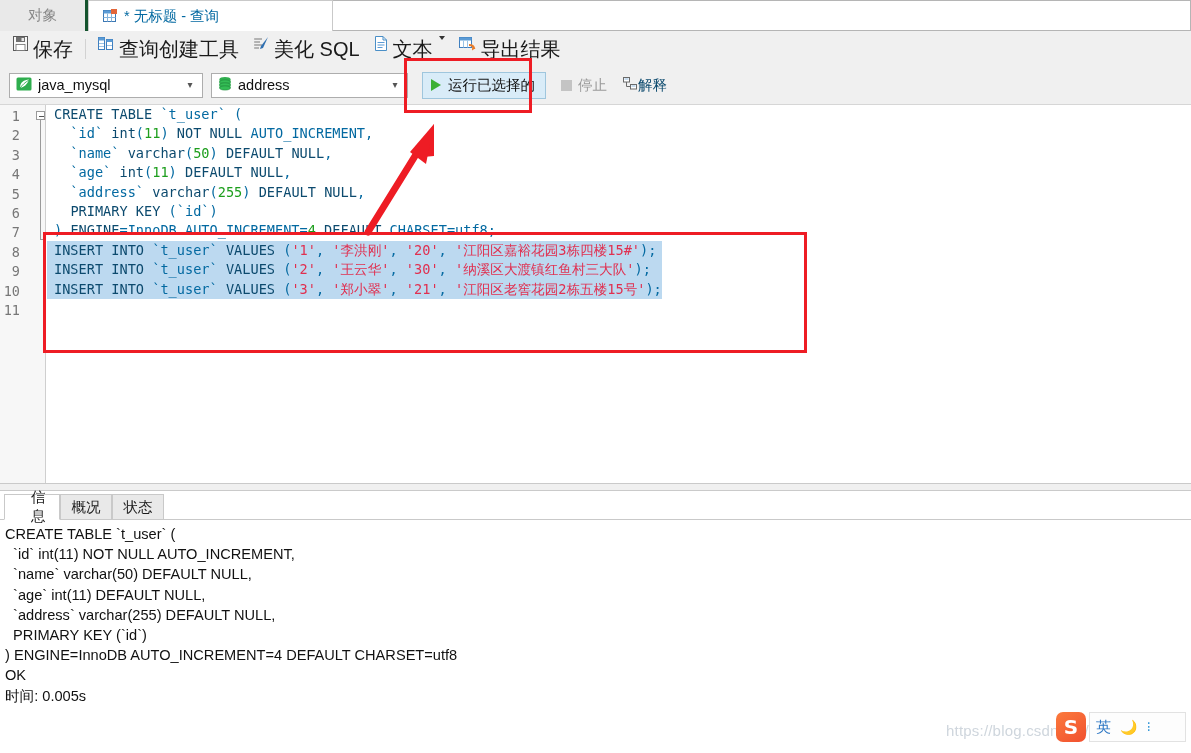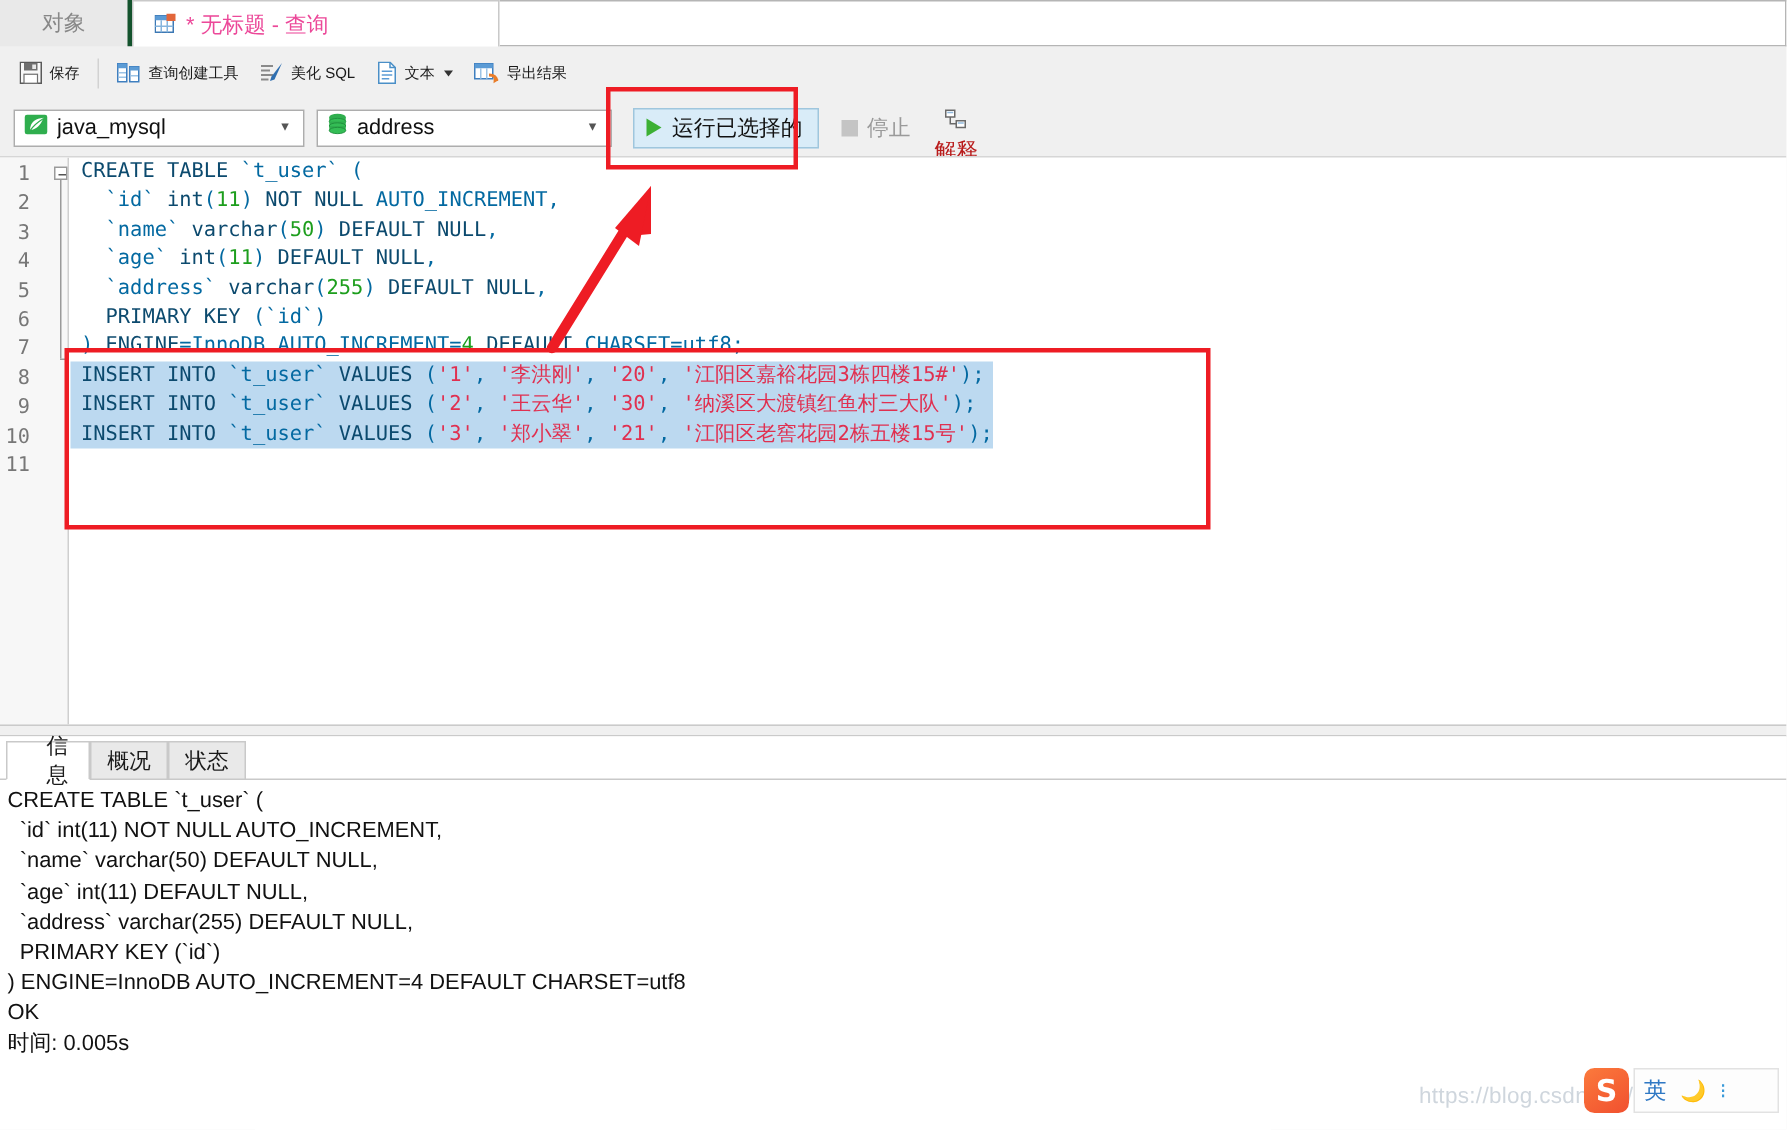--- a/index.html
+++ b/index.html
@@ -30,21 +30,21 @@
     font-size: 14.5px;
     color: #888;
     background: #e6e6e6;
     border-right: 3px solid #14532d;
     cursor: default;
   }
   .tab.inactive { left: 0; width: 88px; justify-content: center; background:#e9e9e9; }
   .tab.active {
     left: 88px; width: 245px;
     background: #ffffff;
-    color: #ec4899;
+    color: #0369a1;
     border-top: 1px solid #c9c9c9;
     border-left: 1px solid #c9c9c9;
     border-right: 1px solid #c9c9c9;
     border-bottom: none;
     z-index: 3;
   }
   .tab-rest {
     position: absolute; left: 333px; top: 0;
     width: 858px; height: 31px;
     background: #ffffff;
@@ -59,23 +59,23 @@
 
   
   .toolbar1 {
     position: absolute; left: 0; top: 31px;
     width: 1191px; height: 35px;
     background: #f0f0f0;
     display: flex; align-items: center;
     padding-left: 6px;
   }
   .tbtn {
-    display: flex; align-items: center;
+    display: flex; 
     height: 26px; padding: 0 7px;
-    font-size: 10px; color: #1a1a1a;
+    font-size: 20px; color: #1a1a1a;
     cursor: default; white-space: nowrap;
   }
   .tbtn .gi { margin-right: 5px; display: inline-flex; }
   .tsep {
     width: 1px; height: 20px; background: #d2d2d2; margin: 0 5px;
   }
   .caret-small {
     width: 0; height: 0; margin-left: 6px;
     border-left: 3.5px solid transparent;
     border-right: 3.5px solid transparent;
@@ -124,21 +124,21 @@
     border-bottom: 6px solid transparent;
     border-left: 10px solid #3cb034;
     margin-right: 7px;
   }
   .stop-btn, .explain-btn {
     display: flex; align-items: center;
     height: 26px; padding: 0 7px;
     font-size: 14.5px; cursor: default;
   }
   .stop-btn { color: #9a9a9a; margin-left: 8px; text-align: center; }
-  .explain-btn { color: #b91c1c; margin-left: 2px; flex-direction: column; }
+  .explain-btn { color: #0c4a6e; margin-left: 2px; }
   .stop-sq { width: 11px; height: 11px; background: #c4c4c4; margin-right: 6px; }
 
   
   .editor {
     position: absolute; left: 0; top: 104px;
     width: 1191px; height: 379px;
     background: #ffffff;
     border-top: 1px solid #d6d6d6;
     overflow: hidden;
   }

